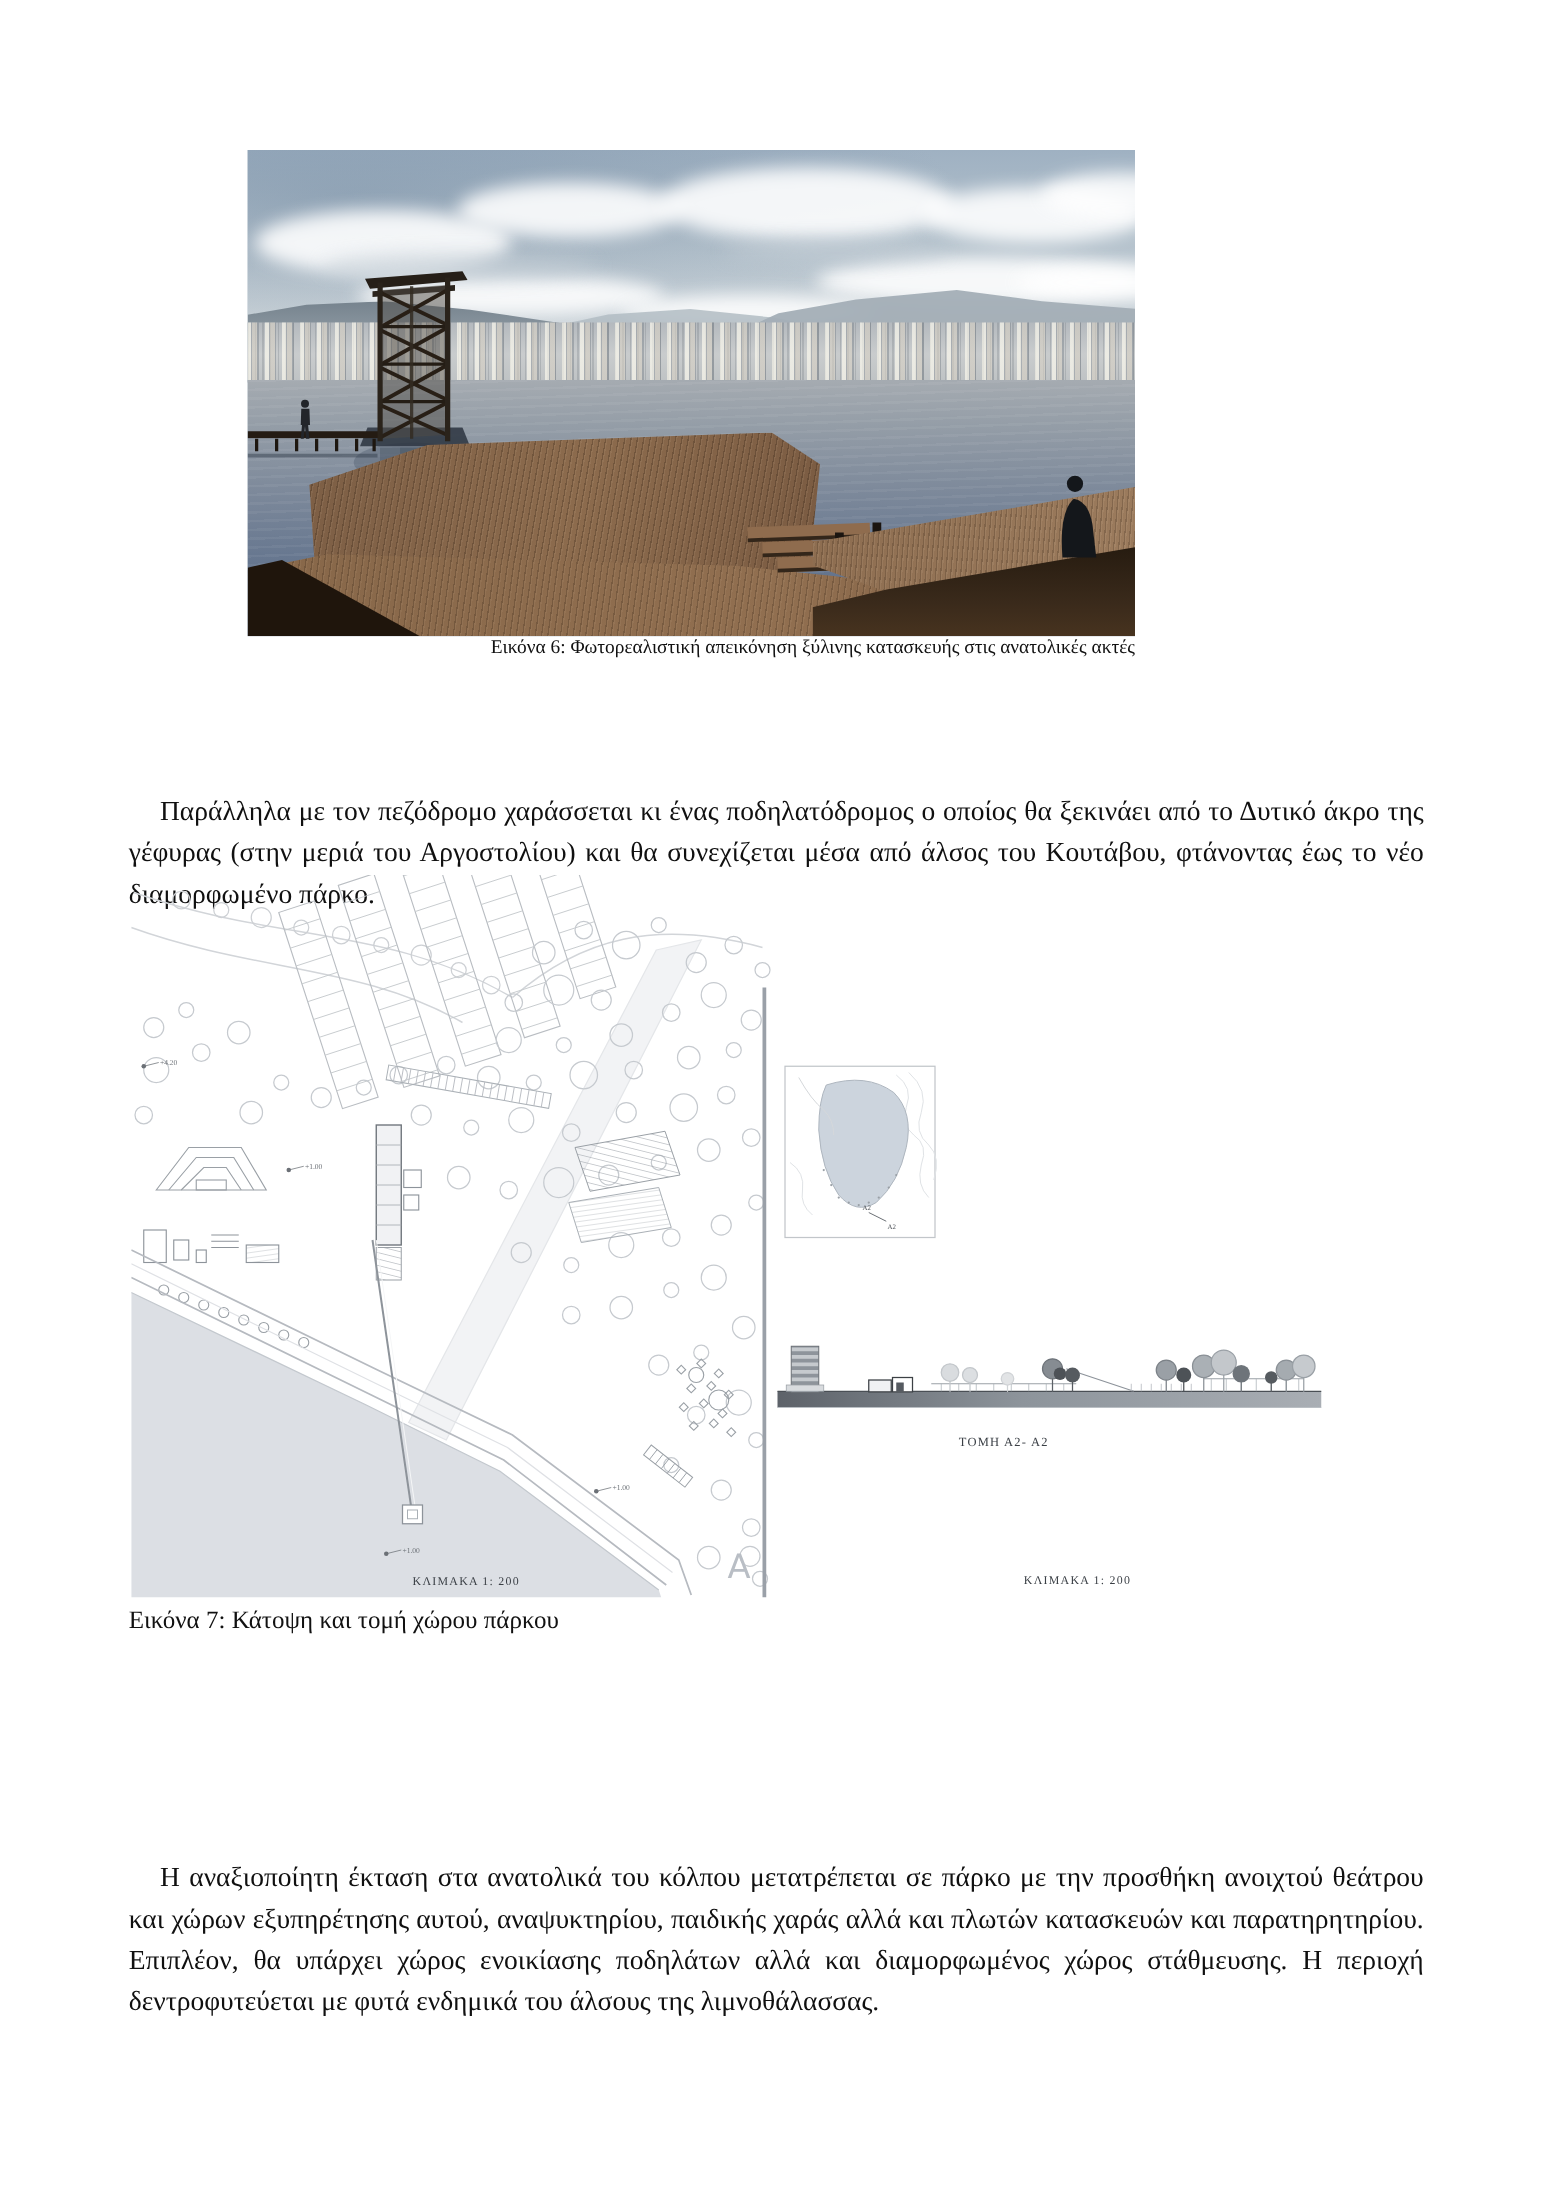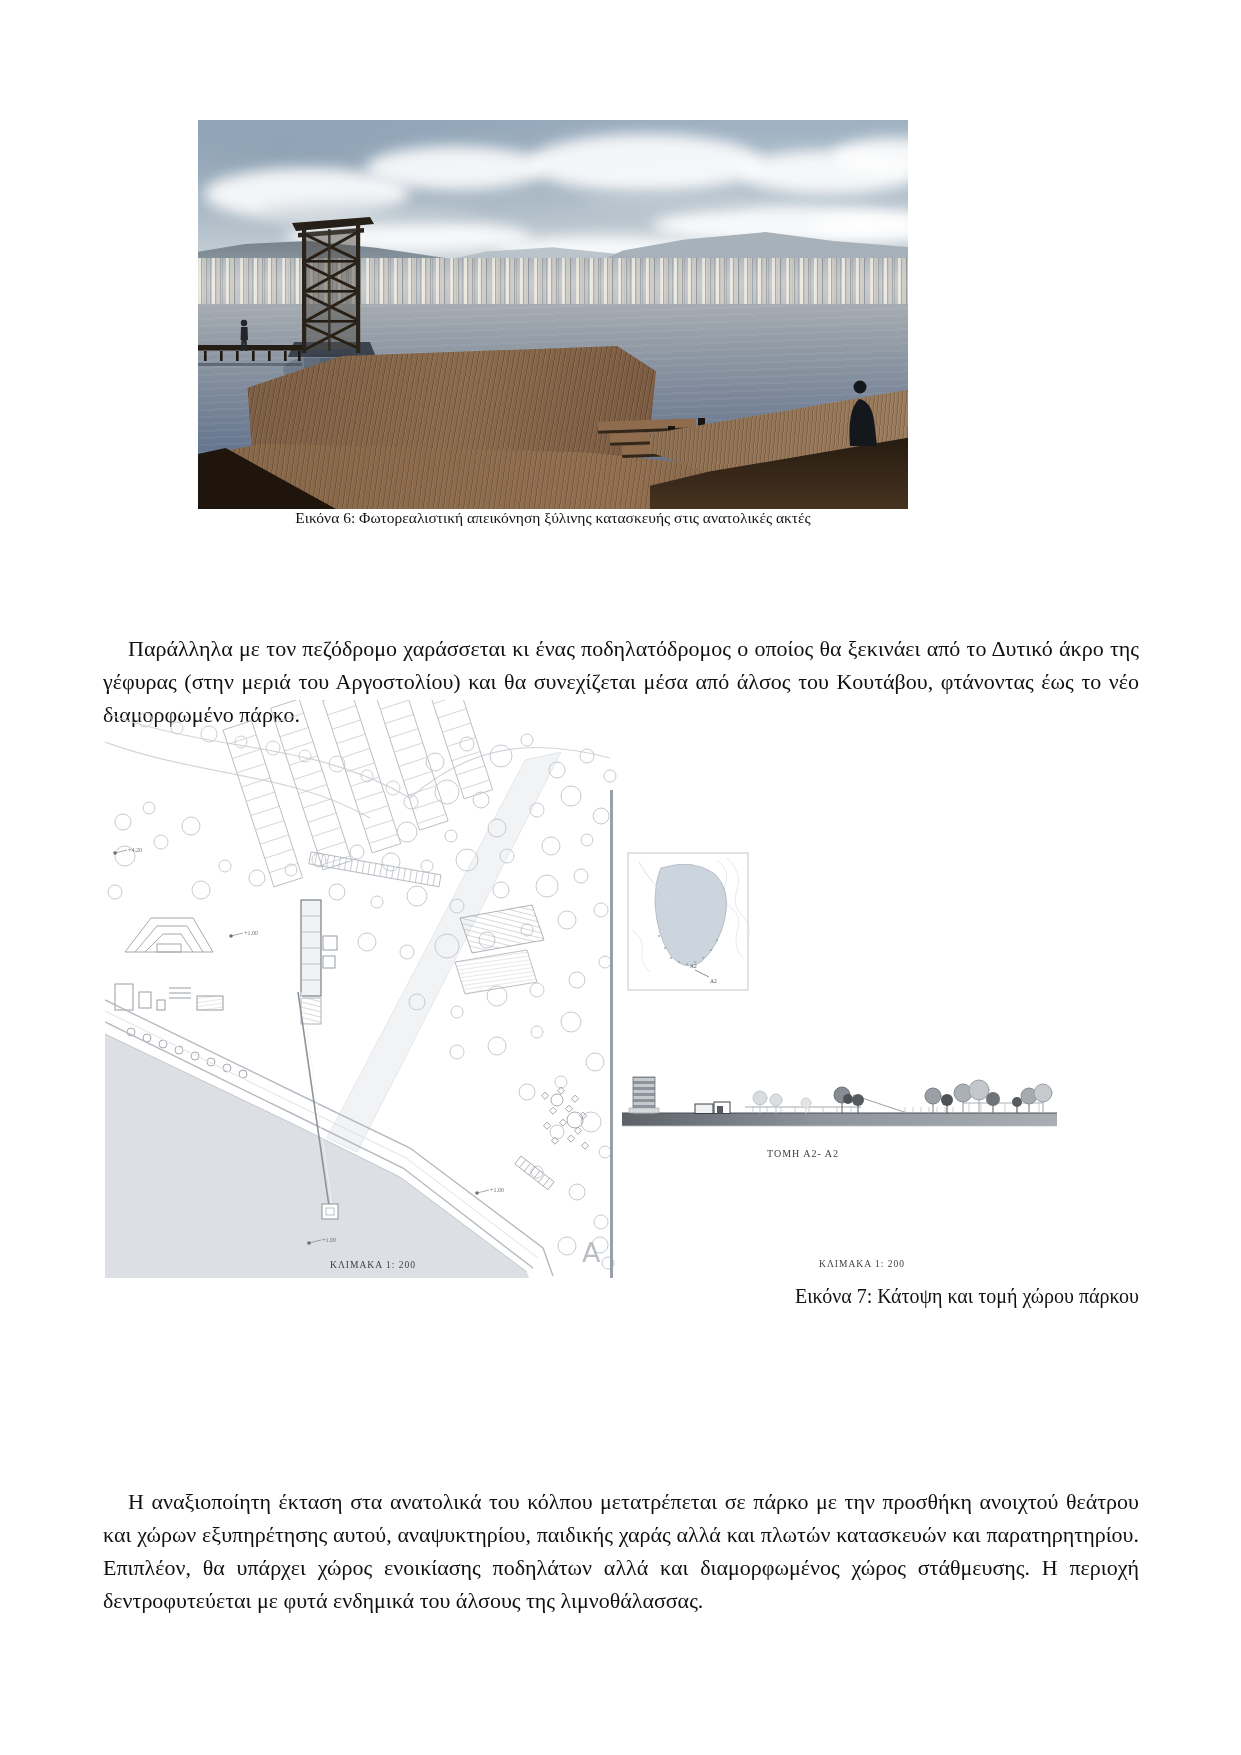--- a/index.html
+++ b/index.html
@@ -51,25 +51,25 @@
      linear-gradient(95deg,#8d6d50 0%,#9b7b5d 100%);}
   #platShadow{left:452px;top:300px;width:258px;height:89px;
     clip-path:polygon(23% 58%,100% 20%,100% 100%,0 100%,0 74%);
     background:linear-gradient(180deg,#1f160c 0%,#3a2a1b 70%,#47331f 100%);}
   #wedge{left:0;top:328px;width:138px;height:61px;background:#1f150c;
     clip-path:polygon(0 10%,20% 0,100% 100%,0 100%);}
   .step{position:absolute;height:9px;background:#8f6c4e;border-bottom:3px solid #33261a;}
   .post{position:absolute;width:7px;background:#1b1510;}
 
   
-  #cap6{left:198px;top:506px;width:710px;text-align:center;font-size:15.5px;line-height:24px;color:#111;}
+  #cap6{left:198px;top:506px;width:710px;text-align:right;font-size:15.5px;line-height:24px;color:#111;}
   .para{left:103px;width:1036px;font-size:22px;line-height:33px;text-align:justify;text-indent:25px;color:#101010;}
   #para1{top:610px;}
   #para2{top:1463px;}
-  #cap7{left:103px;top:1285px;width:1036px;text-align:right;font-size:20px;color:#111;}
+  #cap7{left:103px;top:1285px;width:1036px;text-align:left;font-size:20px;color:#111;}
 
   
   #fig7{left:105px;top:700px;width:975px;height:578px;}
   #fig7 svg{display:block;}
   text.draw{font-family:"Liberation Serif",serif;fill:#3a3f45;}
 </style>
 </head>
 <body>
 
 <div id="photo" class="abs">

